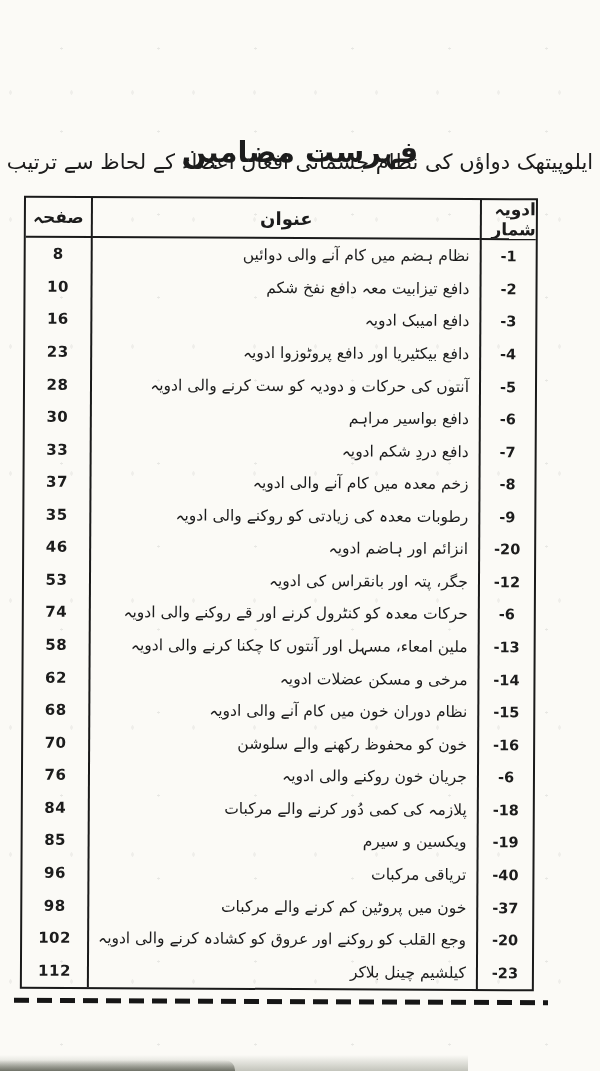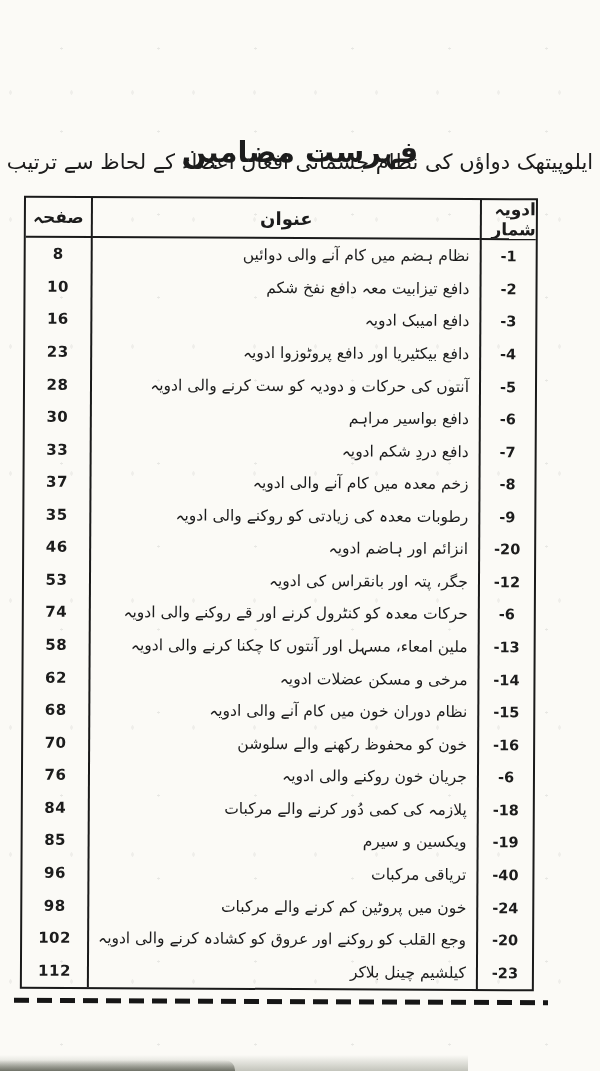--- a/index.html
+++ b/index.html
@@ -186,21 +186,21 @@
   <div class="cell col-page page-cell">85</div>
   <div class="cell col-title title-cell">ویکسین و سیرم</div>
   <div class="cell col-serial serial-cell">-19</div>
 
   <div class="cell col-page page-cell">96</div>
   <div class="cell col-title title-cell">تریاقی مرکبات</div>
   <div class="cell col-serial serial-cell">-40</div>
 
   <div class="cell col-page page-cell">98</div>
   <div class="cell col-title title-cell">خون میں پروٹین کم کرنے والے مرکبات</div>
-  <div class="cell col-serial serial-cell">-24</div>
+  <div class="cell col-serial serial-cell">-37</div>
 
   <div class="cell col-page page-cell">102</div>
   <div class="cell col-title title-cell">وجع القلب کو روکنے اور عروق کو کشادہ کرنے والی ادویہ</div>
   <div class="cell col-serial serial-cell">-20</div>
 
   <div class="cell col-page page-cell">112</div>
   <div class="cell col-title title-cell">کیلشیم چینل بلاکر</div>
   <div class="cell col-serial serial-cell">-23</div>
 </div>
 

